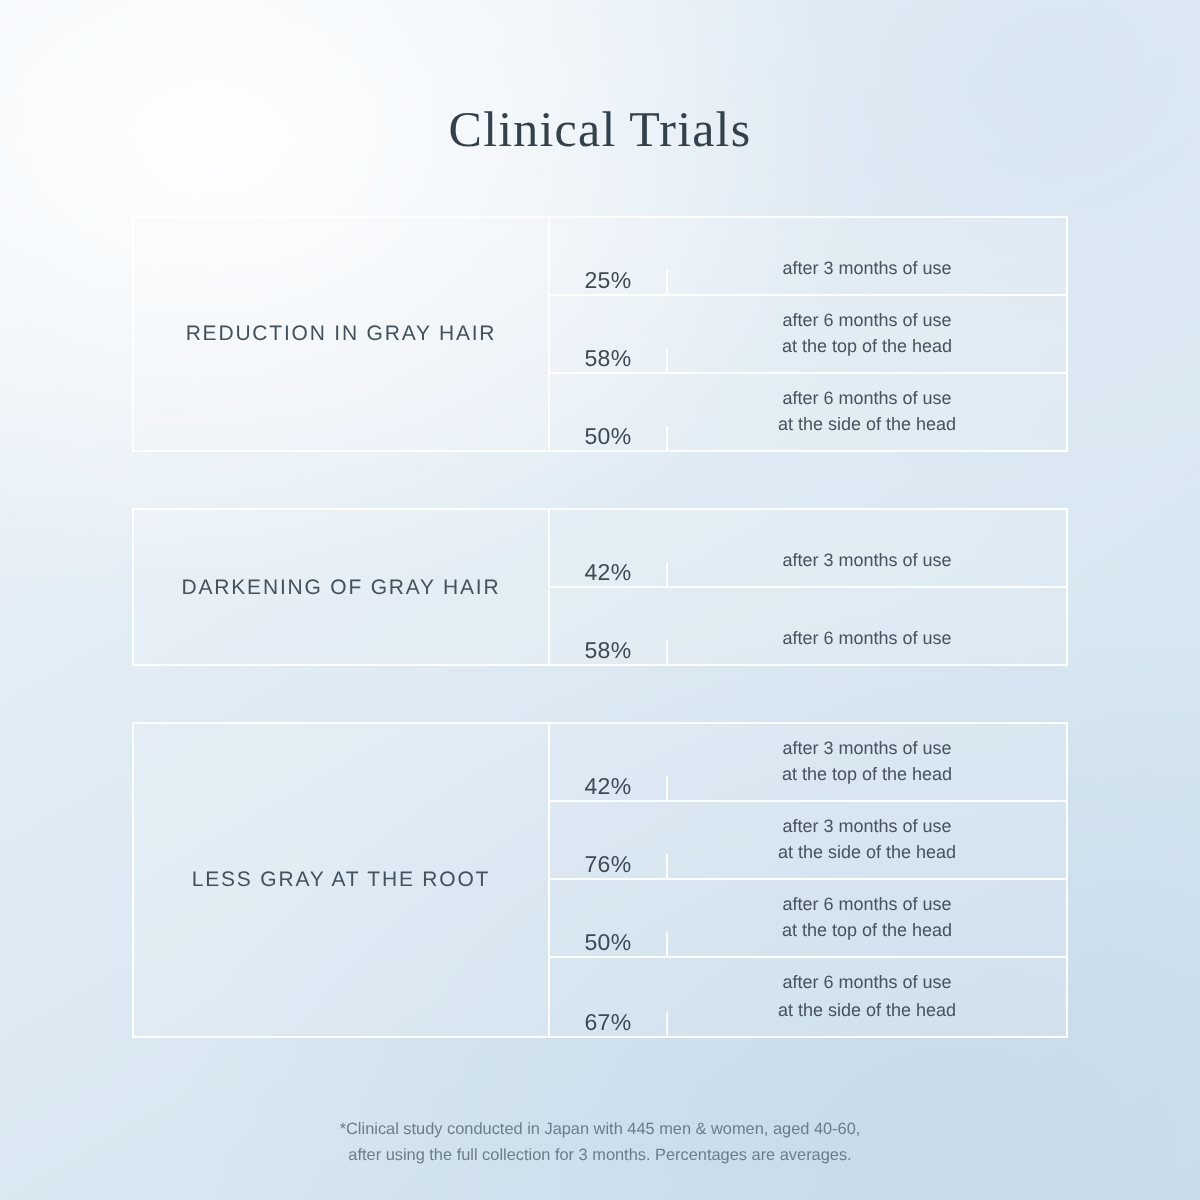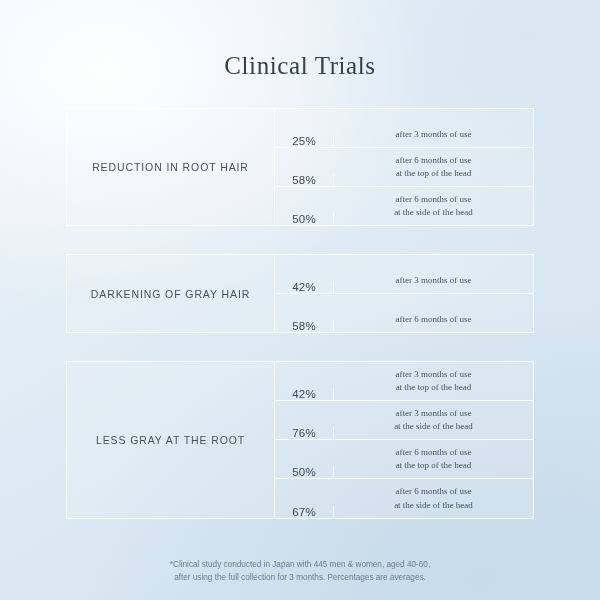--- a/index.html
+++ b/index.html
@@ -88,21 +88,20 @@
     justify-content: center;
     text-align: center;
     font-size: 9px;
     line-height: 1.45;
     color: #46535f;
     padding: 6px 6px;
     box-sizing: border-box;
   }
   .desc span {
     display: block;
-    font-family: Liberation Serif, serif;
   }
   .footnote {
     position: absolute;
     left: 0;
     right: 0;
     bottom: 16px;
     text-align: center;
     font-size: 8.2px;
     line-height: 1.6;
     color: #6c7c8a;
@@ -112,21 +111,21 @@
   }
 </style>
 </head>
 <body>
 
 <div class="page">
 
   <h1 class="title">Clinical Trials</h1>
 
   <div class="section">
-    <div class="section-label">REDUCTION IN ROOT HAIR</div>
+    <div class="section-label">REDUCTION IN GRAY HAIR</div>
     <div class="rows">
       <div class="row">
         <div class="pct">25%</div>
         <div class="desc">
           <span>after 3 months of use</span>
         </div>
       </div>
       <div class="row">
         <div class="pct">58%</div>
         <div class="desc">

